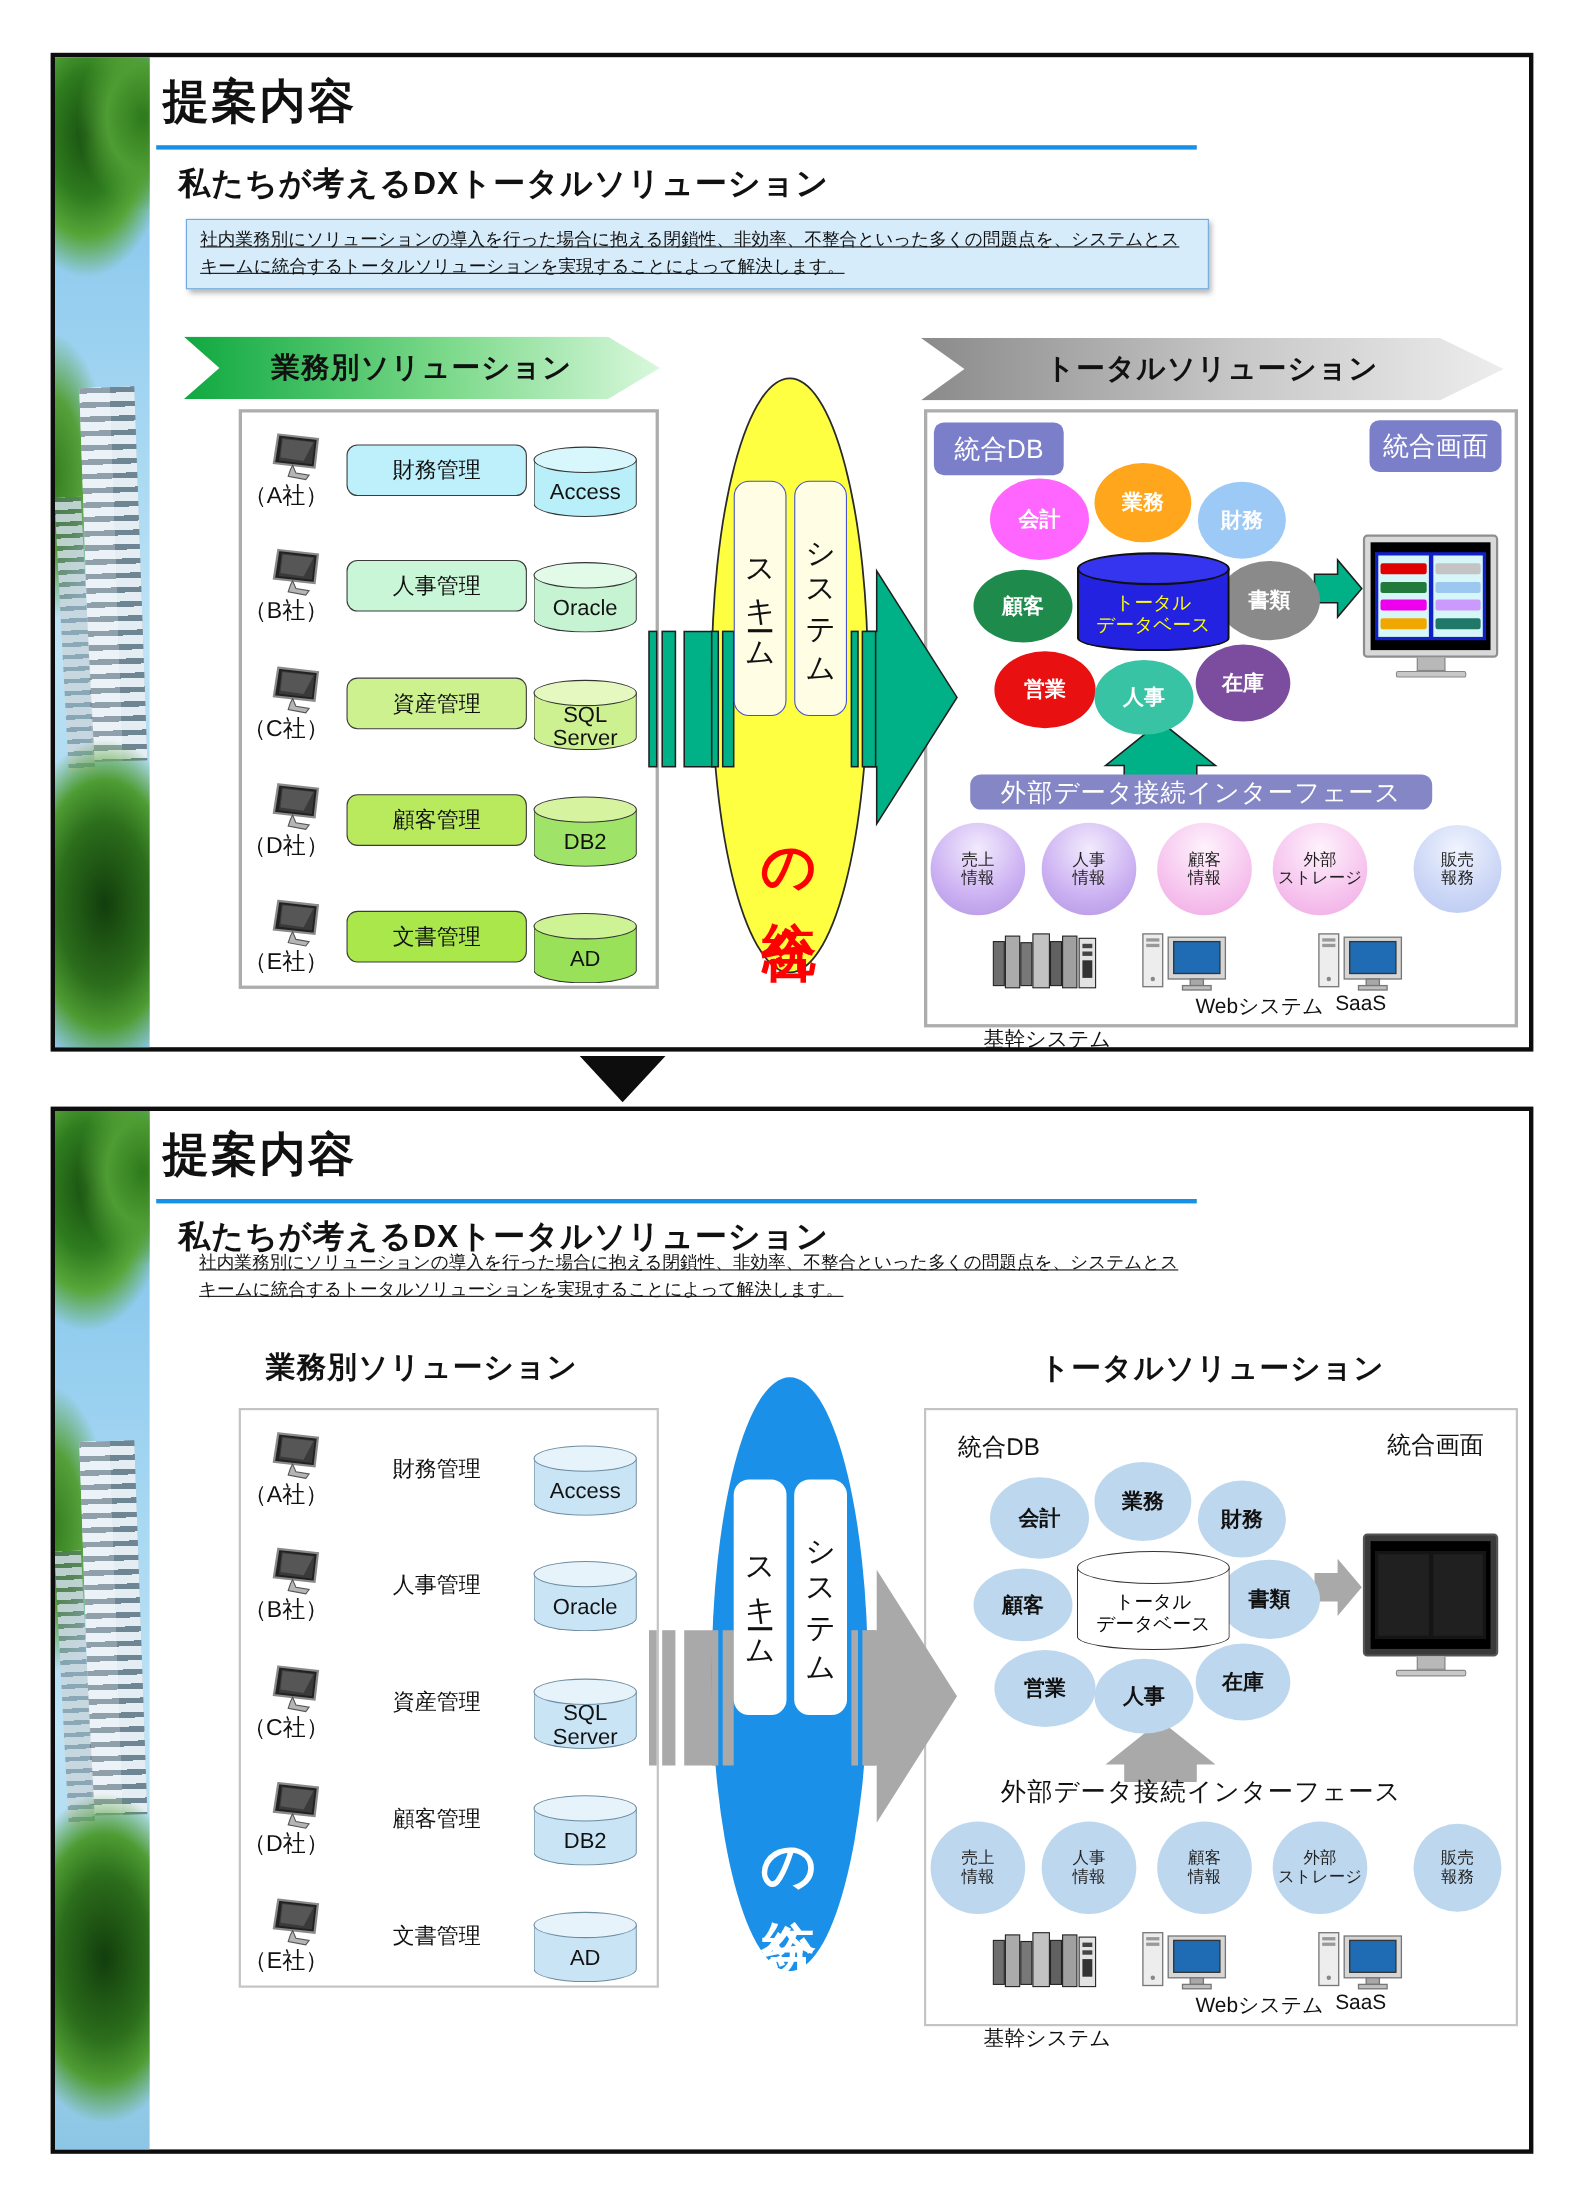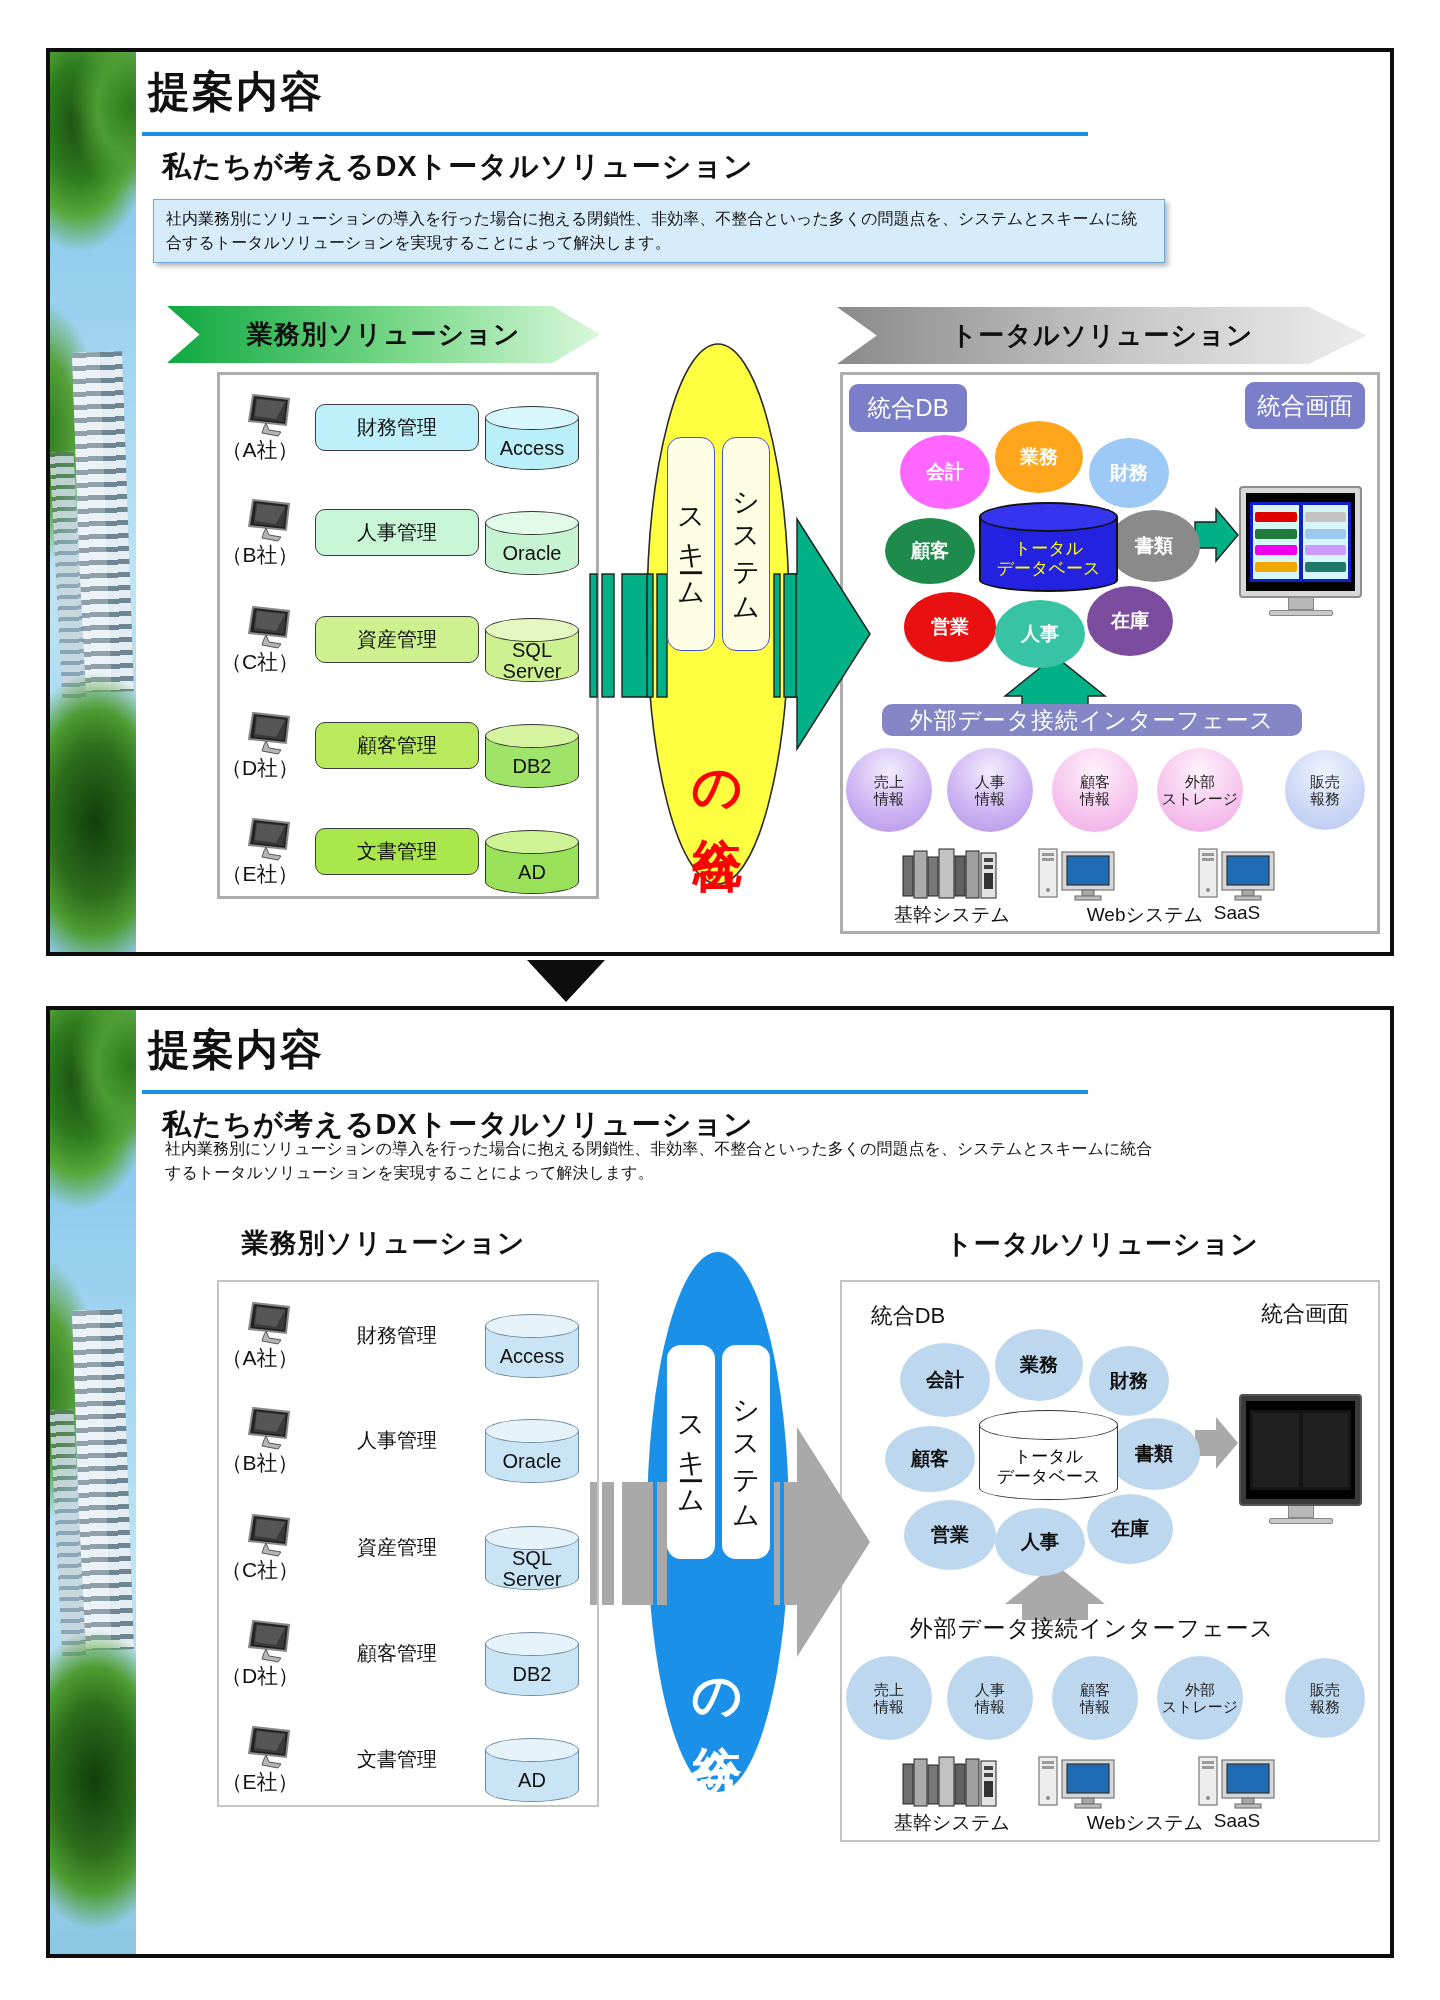--- a/index.html
+++ b/index.html
@@ -17,21 +17,21 @@
   .fol-b1{left:-40px;top:620px;width:170px;height:300px;background:radial-gradient(closest-side,#123E0C 0%,#2C6E1C 50%,#4E9C33 75%,rgba(87,166,58,0) 100%);}
   .bldg{position:absolute;left:28px;top:300px;width:50px;height:340px;transform:rotate(-2deg);
     background:repeating-linear-gradient(180deg,rgba(70,95,110,.55) 0 5px,rgba(235,243,248,.9) 5px 13px),linear-gradient(90deg,#EAF0F4 0 55%,#9FB4C0 55% 100%);}
   .bldg2{position:absolute;left:6px;top:400px;width:24px;height:250px;transform:rotate(-3deg);
     background:repeating-linear-gradient(180deg,rgba(90,110,120,.5) 0 4px,rgba(200,214,222,.9) 4px 11px);}
 
   
   .hdr-title{position:absolute;left:98px;top:12px;font-size:42px;font-weight:600;letter-spacing:2px;}
   .hdr-rule{position:absolute;left:92px;top:80px;width:946px;height:4px;background:#1791E6;}
   .hdr-sub{position:absolute;left:112px;top:95px;font-size:29px;font-weight:600;letter-spacing:1px;}
-  .desc{position:absolute;left:103px;top:147px;width:1012px;padding:7px 12px;font-size:16px;line-height:1.5;}
+  .desc{position:absolute;left:119px;top:147px;width:930px;padding:7px 12px;font-size:16px;line-height:1.5;text-decoration:underline;}
   .theme-colored .desc{background:#D7ECFB;border:1px solid #6FA8DC;box-shadow:3px 3px 5px rgba(0,0,0,.3);}
   .theme-plain .desc{top:120px;}
 
   .diagram{position:absolute;left:0;top:0;width:100%;height:100%;}
   .theme-plain .diagram{top:-50px;}
 
   
   .banner{position:absolute;height:57px;display:flex;align-items:center;justify-content:center;font-size:27px;font-weight:600;letter-spacing:1px;}
   .banner-left{left:117px;top:254px;width:433px;}
   .banner-right{left:787px;top:255px;width:530px;}
@@ -145,21 +145,21 @@
   .theme-colored .ext0,.theme-colored .ext1{background:radial-gradient(circle at 50% 28%,#F2EBFD 0%,#CBB0F2 60%,#B394E3 100%);}
   .theme-colored .ext2,.theme-colored .ext3{background:radial-gradient(circle at 50% 28%,#FEF2FC 0%,#F6C4EE 60%,#EFA8E2 100%);}
   .theme-colored .ext4{background:radial-gradient(circle at 50% 28%,#F0F4FE 0%,#CBD6F6 60%,#B9C8F2 100%);}
   .theme-plain .ext{background:#BDD7EE;}
 
   .sys-icon{position:absolute;}
   .icon-mainframe{left:852px;top:792px;}
   .icon-web{left:987px;top:794px;}
   .icon-saas{left:1147px;top:794px;}
   .sys-lbl{position:absolute;width:140px;text-align:center;font-size:19px;top:850px;}
-  .lbl-mainframe{left:832px;}
+  .lbl-mainframe{left:832px;margin-top:30px;}
   .lbl-web{left:1025px;}
   .lbl-saas{left:1117px;}
 
   .down-arrow{position:absolute;left:527px;top:960px;width:0;height:0;
     border-left:39px solid transparent;border-right:39px solid transparent;border-top:42px solid #0d0d0d;}
 </style>
 </head>
 <body>
 
 <div class="panel theme-colored" style="top:48px;height:908px">

